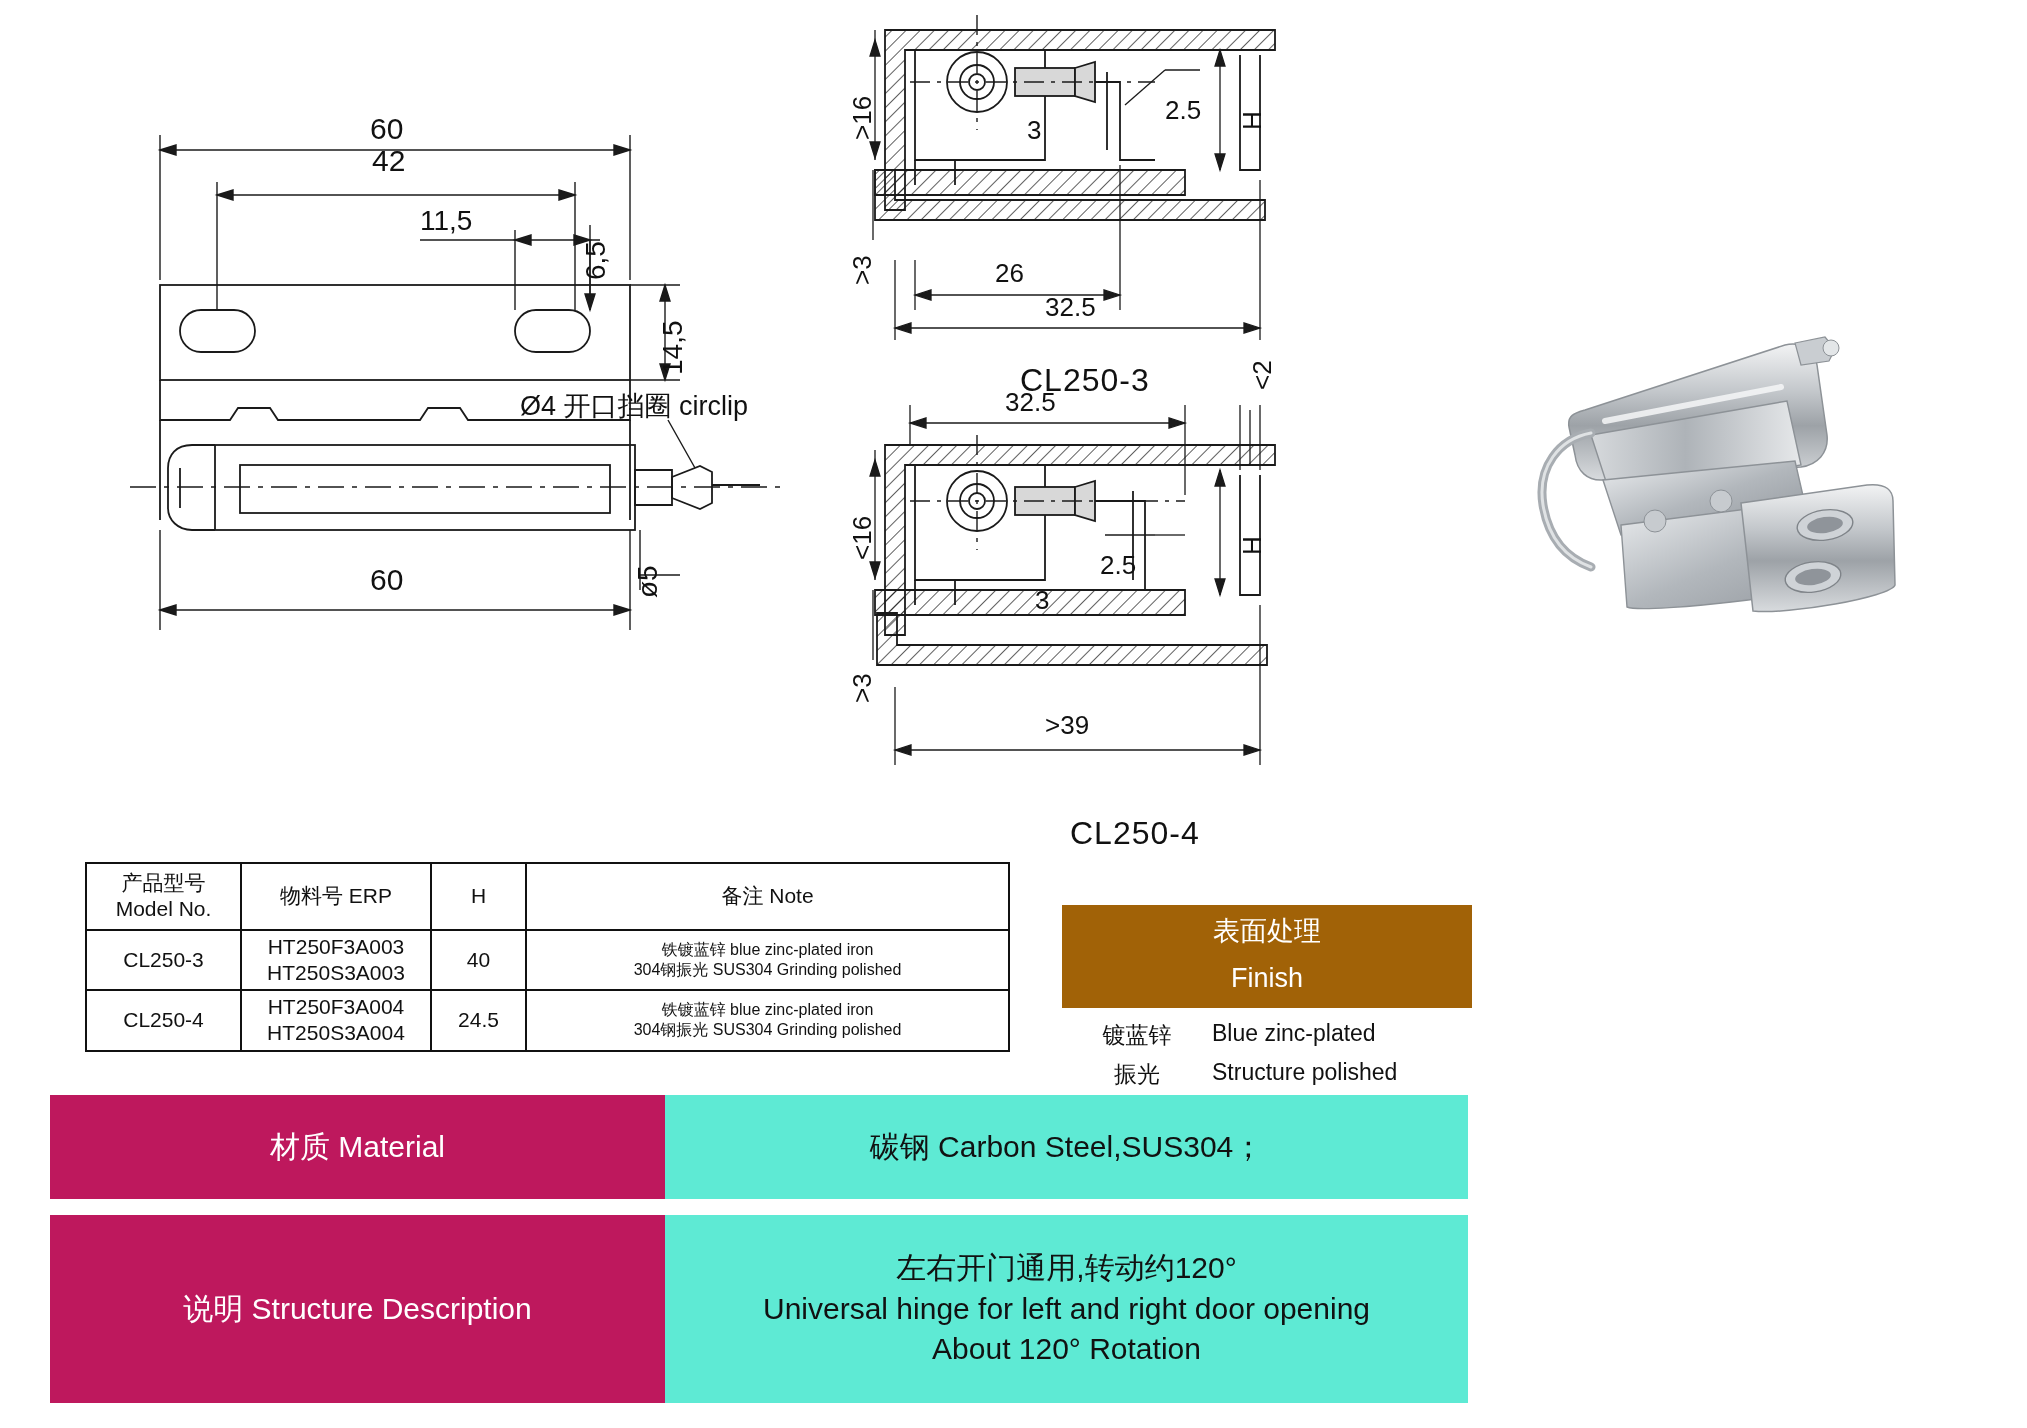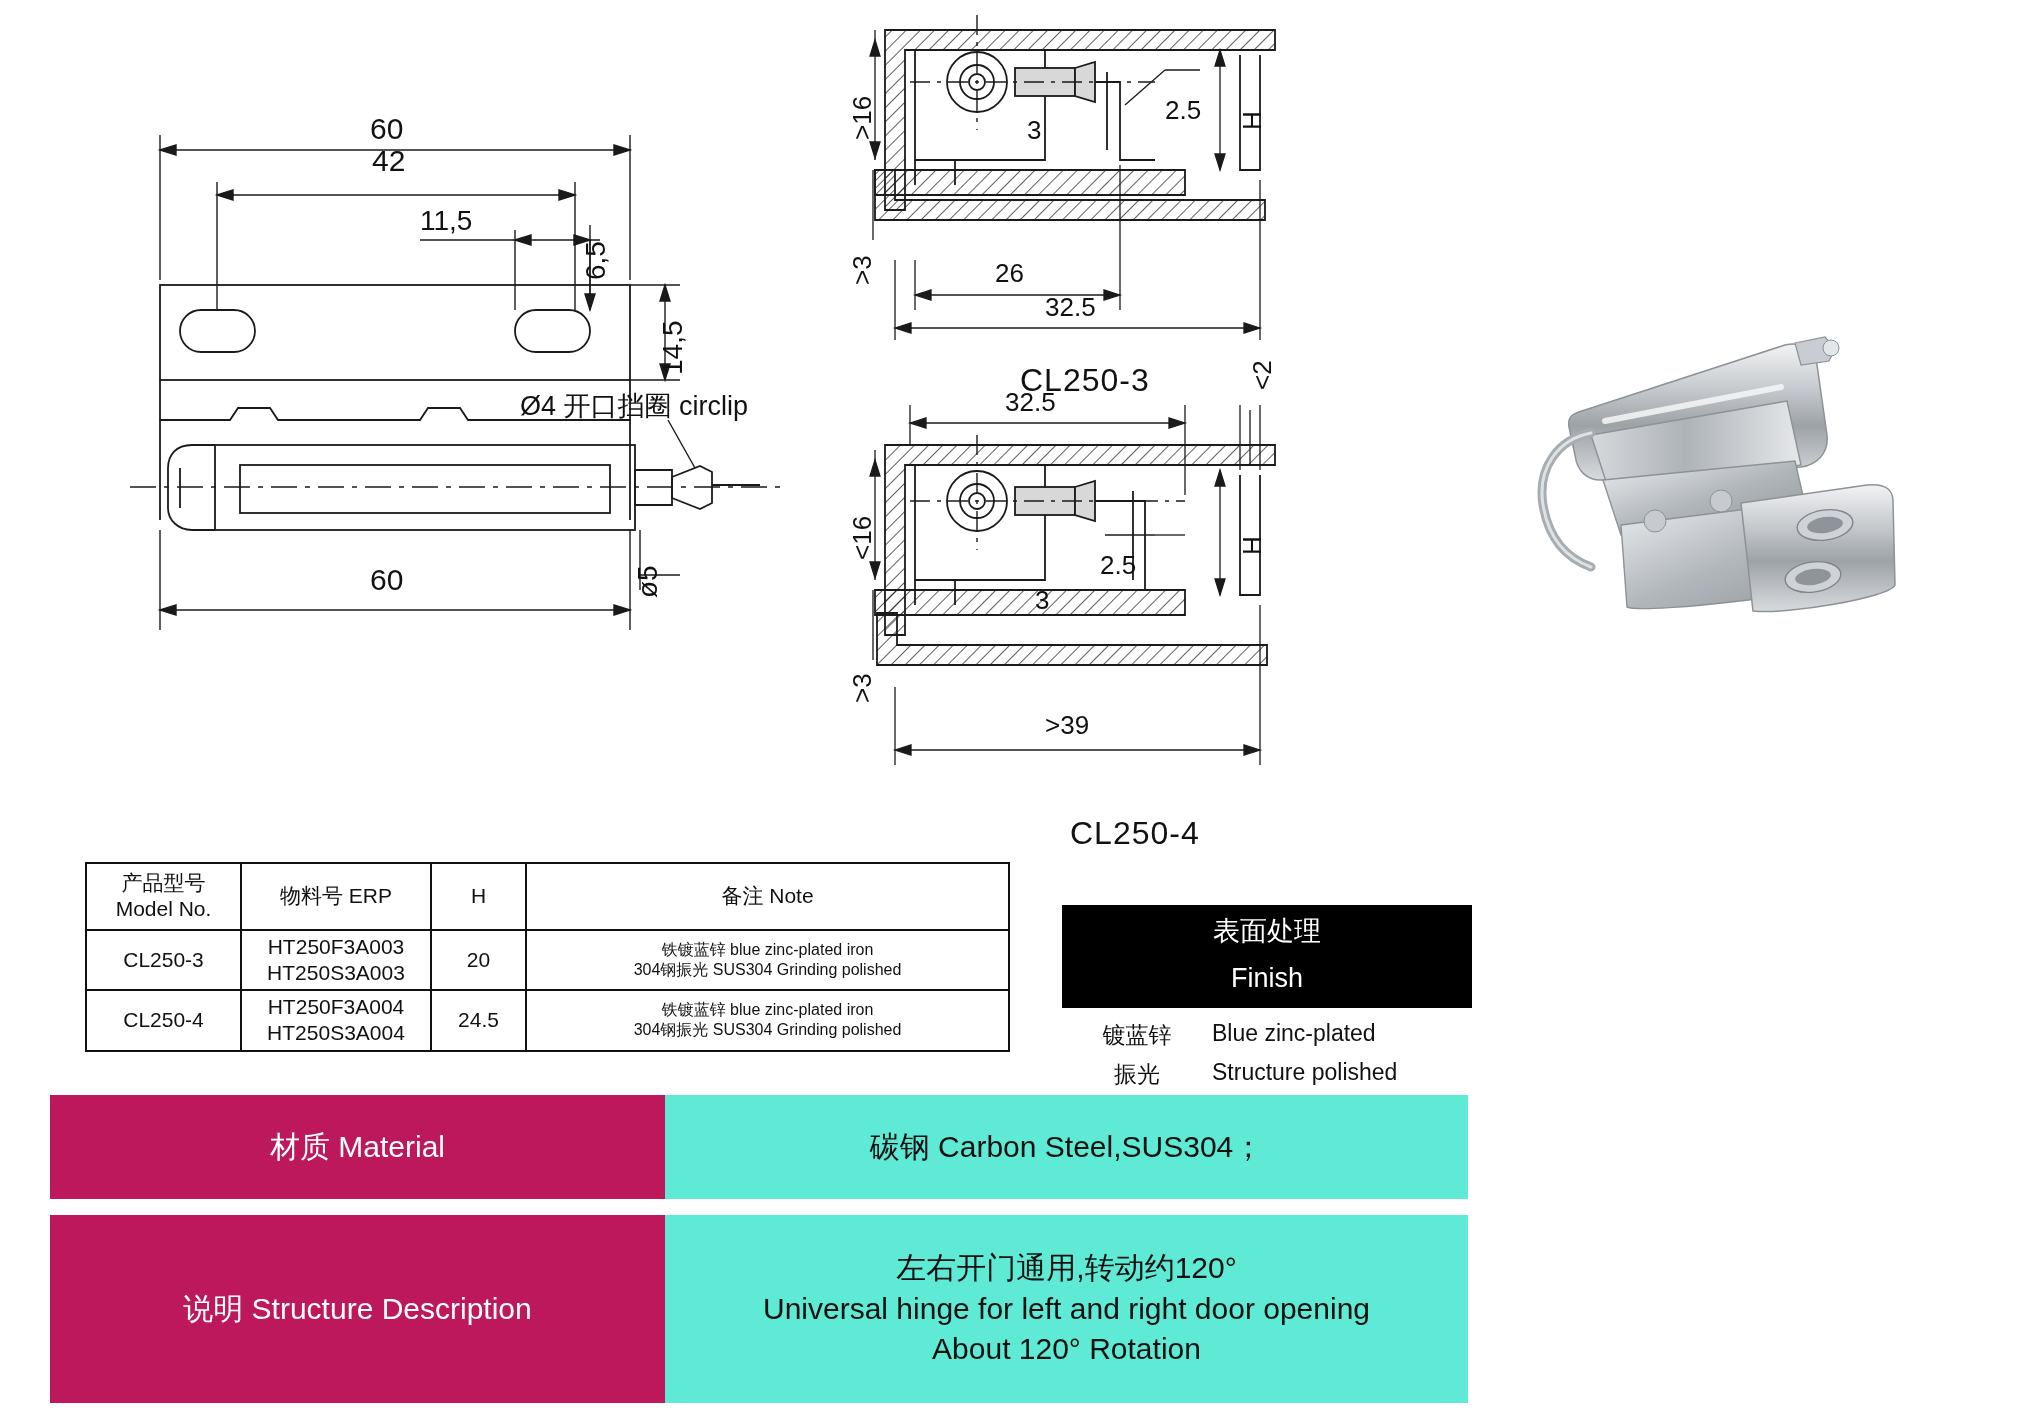--- a/index.html
+++ b/index.html
@@ -36,21 +36,21 @@
     color:#111;
   }
   .spec-table thead th{font-size:21px;padding:6px 4px;}
   .cell-two span{display:block;}
   .note-cell{text-align:center;font-size:16px;border-radius:15px;}
 
   .finish-box{
     position:absolute;left:1062px;top:905px;width:410px;
   }
   .finish-head{
-    background:#000000;color:#fff;text-align:center;
+    background:#a16207;color:#fff;text-align:center;
     padding:9px 0 12px 0;line-height:1.3;
   }
   .finish-head .cn{font-size:27px;display:block;}
   .finish-head .en{font-size:27px;display:block;margin-top:12px;}
   .finish-rows{padding:8px 0 0 0;}
   .finish-row{display:flex;font-size:23px;color:#111;padding:4px 0;}
   .finish-row .k{width:150px;text-align:center;}
   .finish-row .v{flex:1;text-align:left;}
 
   .info-block{position:absolute;left:50px;width:1418px;display:flex;}
@@ -363,21 +363,21 @@
         </th>
       </tr>
     </thead>
     <tbody>
       <tr>
         <td>CL250-3</td>
         <td class="cell-two">
           <span>HT250F3A003</span>
           <span>HT250S3A003</span>
         </td>
-        <td>20</td>
+        <td>40</td>
         <td class="cell-two note-cell">
           <span>铁镀蓝锌 blue zinc-plated iron</span>
           <span>304钢振光 SUS304 Grinding polished</span>
         </td>
       </tr>
       <tr>
         <td>CL250-4</td>
         <td class="cell-two">
           <span>HT250F3A004</span>
           <span>HT250S3A004</span>

